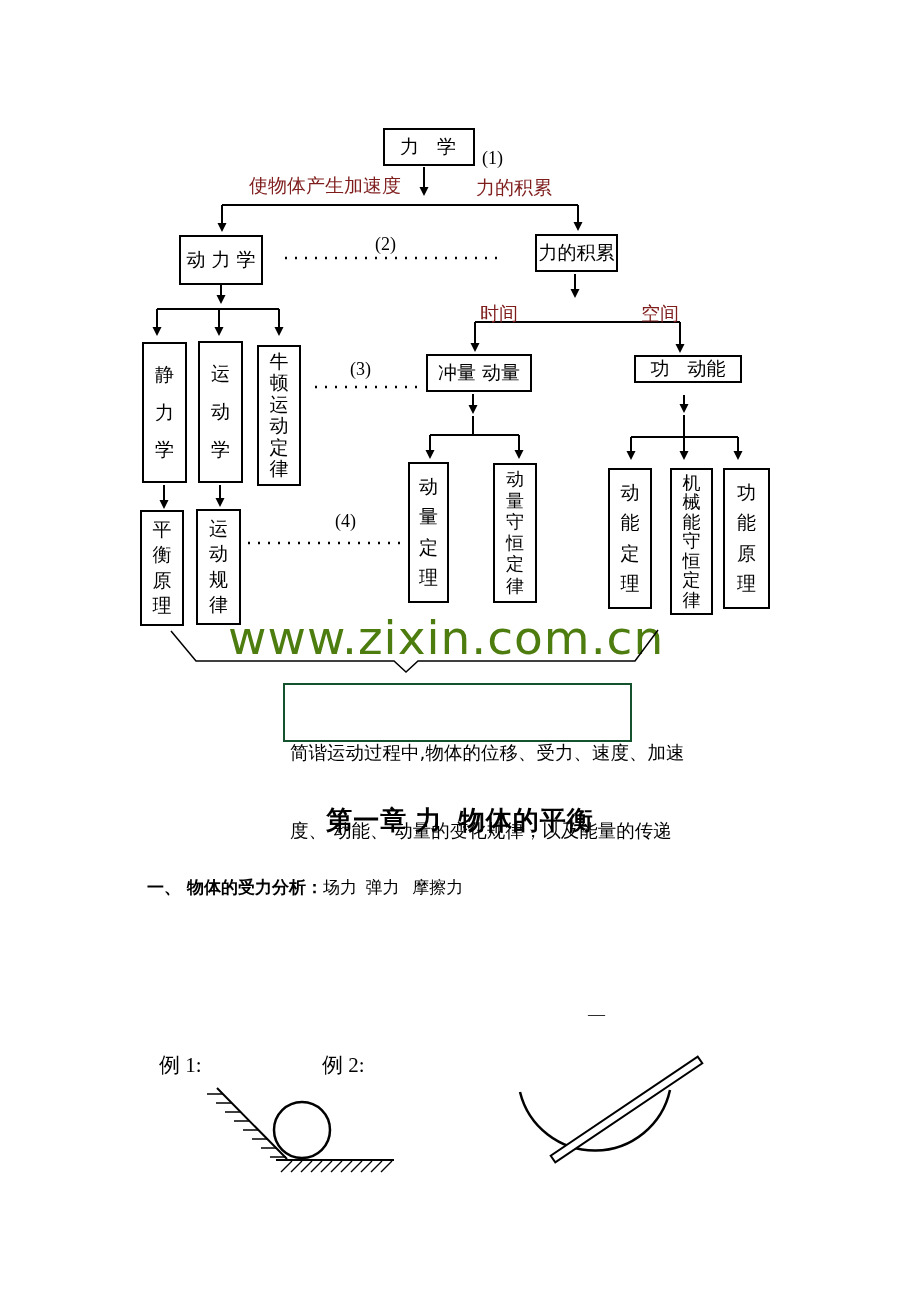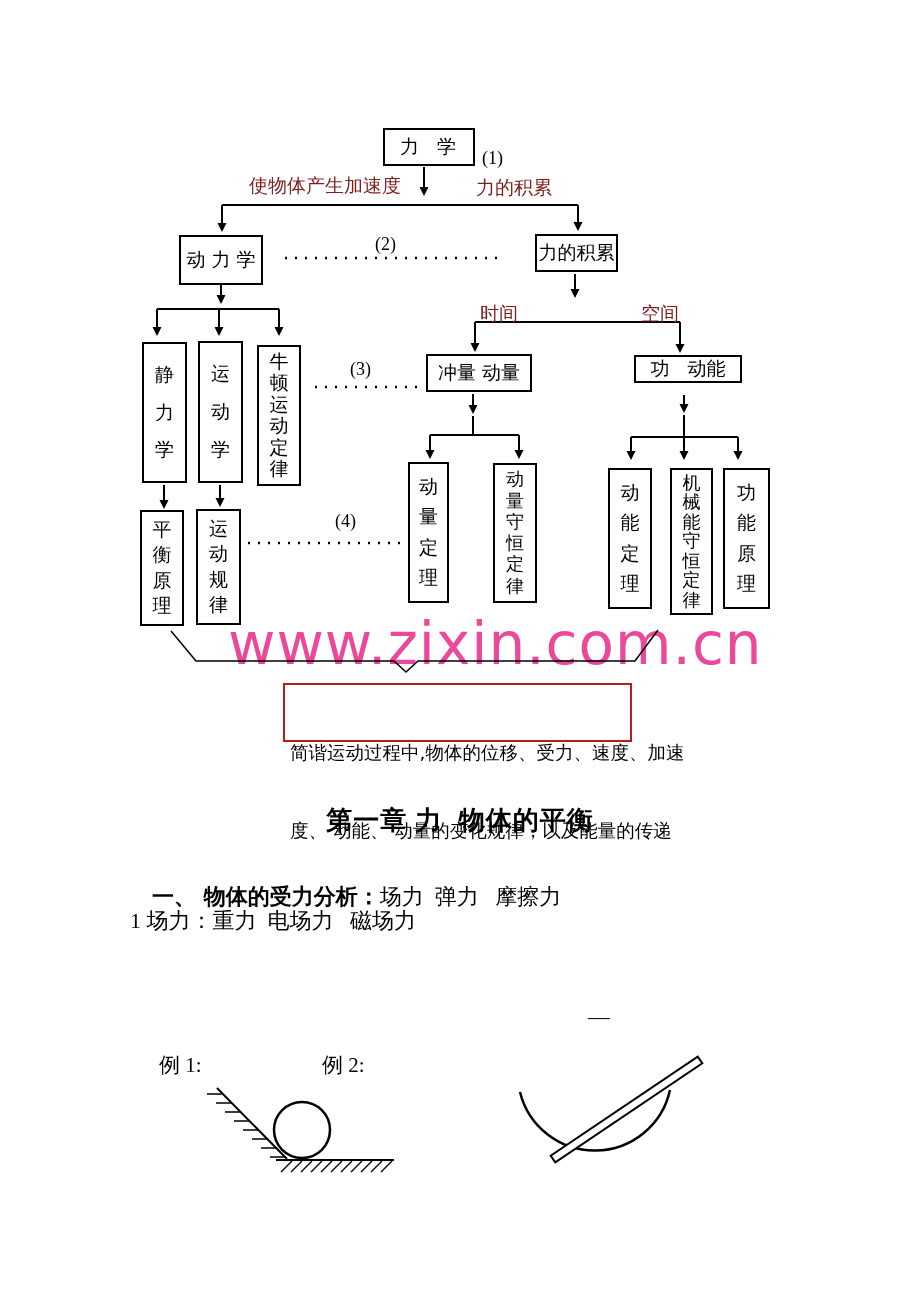--- a/index.html
+++ b/index.html
@@ -1,33 +1,33 @@
 <!DOCTYPE html>
 <html><head>
 <meta charset="utf-8">
 <style>
   html,body{margin:0;padding:0;background:#fff;}
   .page{position:relative;width:920px;height:1302px;background:#ffffff;overflow:hidden;color:#000;}
   .watermark{position:absolute;left:228px;top:610px;z-index:1;font-family:"DejaVu Sans",sans-serif;
-             font-size:58px;letter-spacing:1px;color:#ec4899;white-space:nowrap;}
+             font-size:47px;letter-spacing:1px;color:#4d7c0f;white-space:nowrap;}
   svg.lines{position:absolute;left:0;top:0;z-index:2;}
   .dbox{position:absolute;z-index:3;box-sizing:border-box;border:2px solid #000;background:#fff;
         display:flex;align-items:center;justify-content:center;overflow:hidden;
         font-family:"DejaVu Sans",sans-serif;font-size:19px;color:#000;white-space:pre;}
   .vbox{flex-direction:column;justify-content:space-evenly;padding:3px 0;white-space:normal;}
   .vbox span{display:block;line-height:1.05;}
   .f18{font-size:18px;}
   .dlabel{position:absolute;z-index:3;font-family:"DejaVu Sans",sans-serif;font-size:19px;color:#7f1d1d;white-space:pre;}
   .dnum{position:absolute;z-index:3;font-family:"Liberation Serif",serif;font-size:18px;color:#000;}
   .summary{position:absolute;z-index:3;left:283px;top:683px;width:349px;height:59px;box-sizing:border-box;
-           border:2px solid #b91c1c;background:#fff;padding:3px 4px 12px 5px;
+           border:2px solid #14532d;background:#fff;padding:3px 4px 12px 5px;
            font-family:"DejaVu Sans",sans-serif;font-size:18.5px;line-height:26px;white-space:pre;}
   .chapter{position:absolute;z-index:3;left:0;top:803px;width:920px;text-align:center;
            font-family:Liberation Sans, sans-serif;font-weight:bold;font-size:26px;letter-spacing:1px;white-space:pre;}
-  .para{position:absolute;z-index:3;font-family:"Liberation Serif",serif;font-size:22px;white-space:pre;}
+  .para{position:absolute;z-index:3;font-family:"Liberation Serif",serif;font-size:17px;white-space:pre;}
   .para .bold{font-family:"DejaVu Sans",sans-serif;font-weight:bold;}
   .exlabel{position:absolute;z-index:3;font-family:Liberation Serif, serif;font-size:21px;white-space:pre;}
 </style>
 </head>
 <body>
 
 <div class="page">
 
   <div class="watermark">www.zixin.com.cn</div>
 
@@ -169,19 +169,18 @@
     <div>简谐运动过程中,物体的位移、受力、速度、加速</div>
     <div>度、 动能、 动量的变化规律，以及能量的传递</div>
   </div>
 
   <div class="chapter">第一章 力  物体的平衡</div>
 
   <div class="para" style="left:130px;top:856px">
     <span class="bold">一、 物体的受力分析：</span><span>场力  弹力   摩擦力</span>
   </div>
 
-  <div class="para" style="left:130px;top:906px">1 场力：重力  电场力   磁场力</div>
   <div class="para" style="left:588px;top:1004px">—</div>
 
   <div class="exlabel" style="left:159px;top:1051px">例 1:</div>
   <div class="exlabel" style="left:322px;top:1051px">例 2:</div>
 
 </div>
 
 </body></html>

